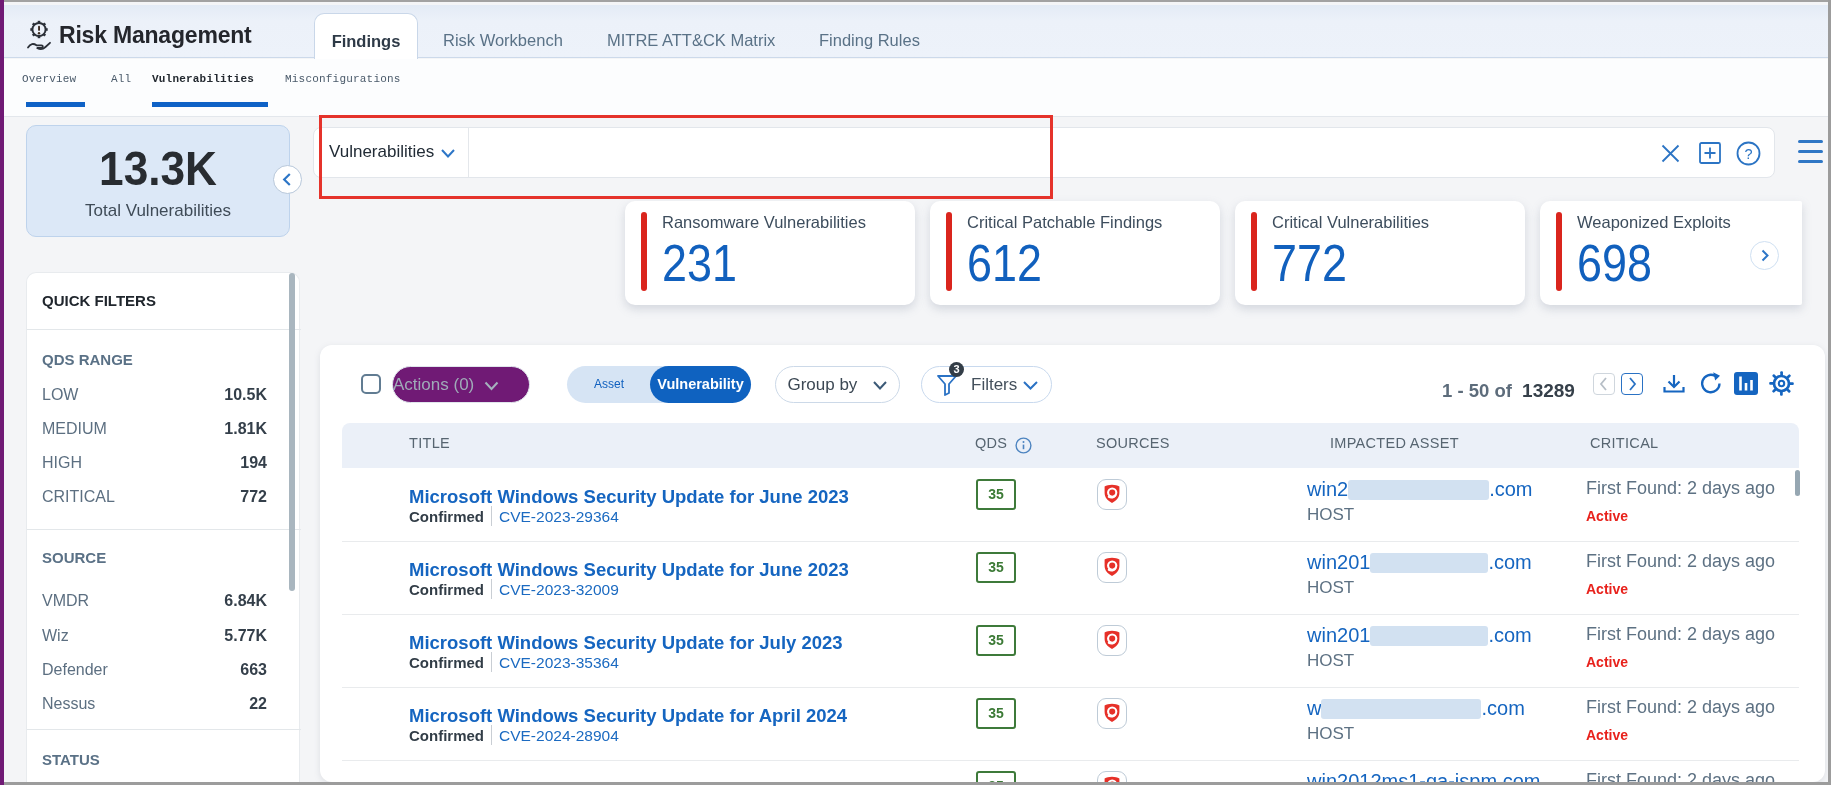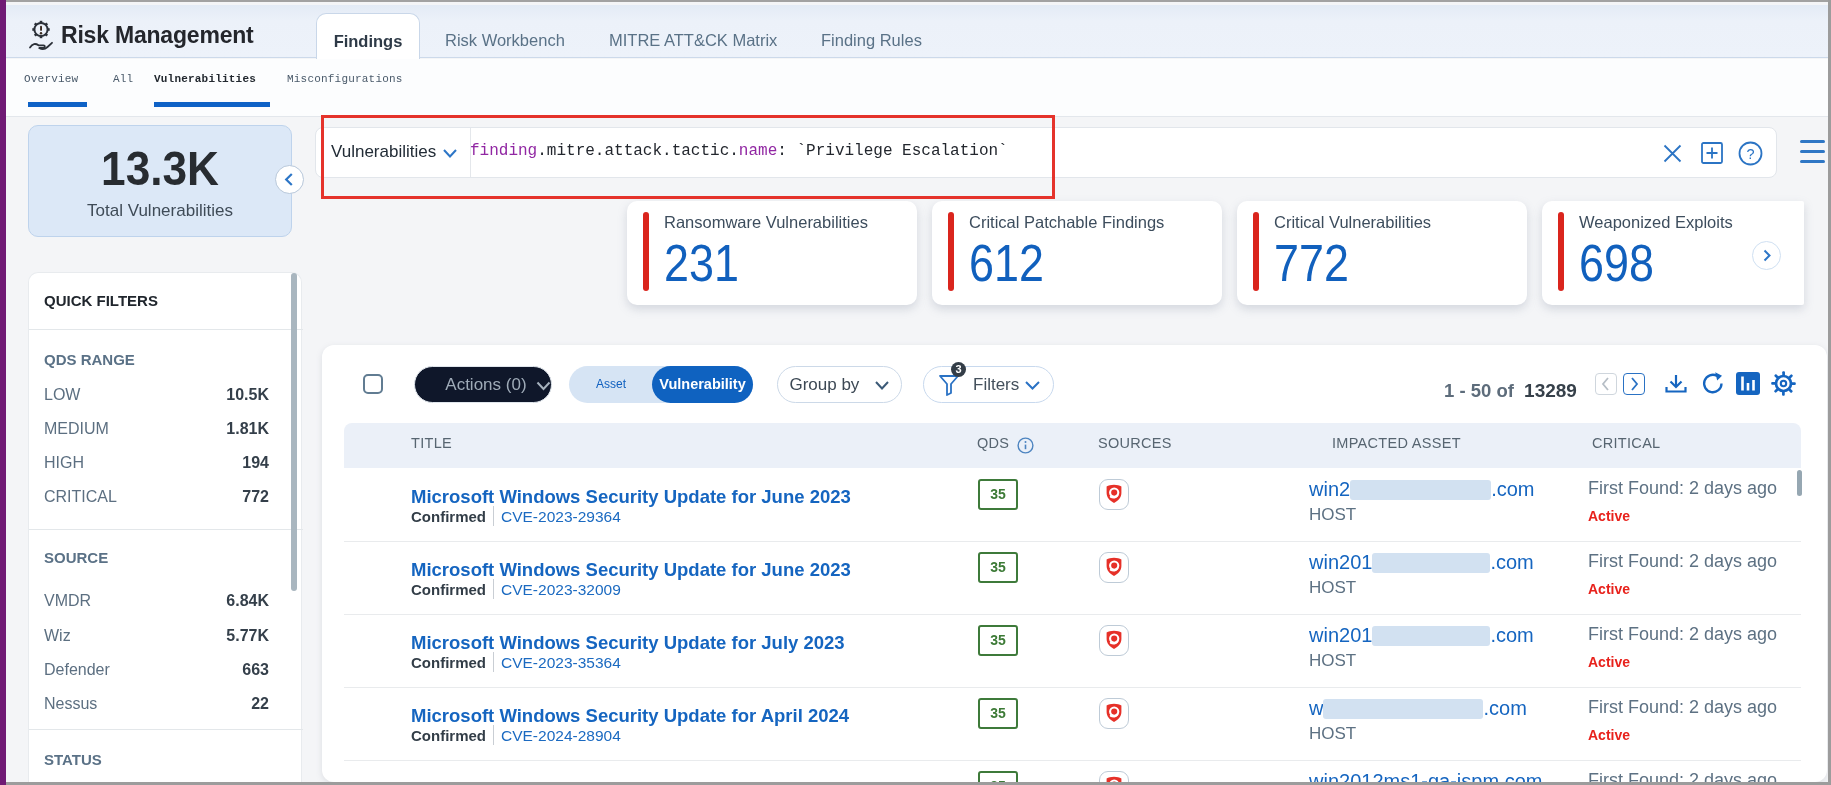--- a/index.html
+++ b/index.html
@@ -1,19 +1,19 @@
 <!DOCTYPE html>
 <html><head>
 <meta charset="utf-8">
 <style>
 * { margin:0; padding:0; box-sizing:border-box; }
 html,body { width:1831px; height:785px; overflow:hidden; }
 body { font-family:"Liberation Sans", sans-serif; background:#fff; }
 #page { position:absolute; top:0; left:0; width:1831px; height:785px; overflow:hidden;
-  border-left:6px solid #701a75; border-right:3px solid #9c9c9c; background:#f4f5f7; }
+  border-left:4px solid #701a75; border-right:3px solid #9c9c9c; background:#f4f5f7; }
 #topedge { position:absolute; left:0; top:0; width:1831px; height:2px; background:#a2a2a2; z-index:60; }
 #botedge { position:absolute; left:0; top:782px; width:1831px; height:3px; background:#9c9c9c; z-index:60; }
 .abs { position:absolute; }
 
 #header { position:absolute; left:0; top:5px; width:1828px; height:53px;
   background:linear-gradient(#e3ebf6 0%, #ecf1f9 30%, #edf2fa 100%); border-bottom:1px solid #ccd9ea; }
 #title { position:absolute; left:55px; top:17px; font-size:23px; font-weight:bold; color:#24262c; letter-spacing:-0.2px; }
 #tab-findings { position:absolute; left:310px; top:13px; width:104px; height:46px; background:#fff;
   border:1px solid #c9d7e9; border-bottom:none; border-radius:10px 10px 0 0; z-index:5;
   text-align:center; line-height:55px; font-size:16.5px; font-weight:bold; color:#2e3a47; }
@@ -50,22 +50,22 @@
   box-shadow:0 4px 10px rgba(125,138,158,0.28); }
 .kpi .bar { position:absolute; left:15.5px; top:11px; width:6.5px; height:79px; border-radius:3.5px; background:#da251d; }
 .kpi .t { position:absolute; left:37px; top:12px; font-size:16.5px; color:#3d4d5d; white-space:nowrap; }
 .kpi .n { position:absolute; left:37px; top:37px; font-size:51px; color:#1160bd; line-height:1; transform:scaleX(0.88); transform-origin:left; }
 #cardchev { position:absolute; left:1746px; top:241px; width:29px; height:29px; border-radius:50%;
   background:#fff; border:1px solid #cfe0f2; z-index:6; }
 
 #tcard { position:absolute; left:316px; top:345px; width:1505px; height:437px; background:#fff; border-radius:12px;
   box-shadow:0 2px 6px rgba(120,130,145,0.18); }
 .pill { position:absolute; top:366px; height:37px; border-radius:19px; font-size:17px; }
-#actions { left:408px; width:138px; background:#0f172a; border:1px solid #e0e6ec; color:#9fabb8;
-  text-align:right; line-height:35px; }
+#actions { left:388px; width:138px; background:#701a75; border:1px solid #e0e6ec; color:#9fabb8;
+  text-align:left; line-height:35px; }
 #segm { left:563px; width:184px; background:#d6e4f4; }
 #segm .a { position:absolute; left:0; top:0; width:84px; height:37px; text-align:center; line-height:37px; color:#1060bf; font-size:12px; }
 #segm .v { position:absolute; left:83px; top:0; width:101px; height:37px; background:#0f62c0; border-radius:19px;
   text-align:center; line-height:37px; color:#fff; font-size:14.5px; font-weight:bold; }
 #groupby { left:771px; width:125px; background:#fff; border:1px solid #ccd9e8; color:#3c4854; }
 #filters { left:917px; width:131px; background:#fff; border:1px solid #c8d9ee; color:#44505c; }
 #checkbox { position:absolute; left:357px; top:374px; width:20px; height:20px; border:2px solid #617c92; border-radius:5px; background:#fff; }
 #pgtext { position:absolute; left:1438px; top:380px; font-size:18.5px; color:#5d6c7b;font-weight:bold; }
 #pgtext b { font-size:19px; color:#36404a; margin-left:5px; }
 .sqbtn { position:absolute; top:373px; width:22px; height:22px; border-radius:4px; background:#fff; }
@@ -169,21 +169,20 @@
     <div class="qsec" style="top:478px;">STATUS</div>
     <div id="sbthumb"></div>
   </div>
 
   <div id="search">
     <div class="vtext">Vulnerabilities</div>
     <svg class="abs" style="left:126px; top:20px;" width="16" height="11" viewBox="0 0 16 11">
         <path d="M2 2 L8 8.5 L14 2" fill="none" stroke="#2d76c7" stroke-width="2"></path>
       </svg>
     <div class="sep"></div>
-    <div id="query"><span class="p">finding</span>.mitre.attack.tactic.<span class="p">name</span>: `Privilege Escalation`</div>
     <svg class="abs" style="left:1346px; top:15px;" width="21" height="21" viewBox="0 0 21 21">
         <path d="M2.5 2.5 L18.5 18.5 M18.5 2.5 L2.5 18.5" stroke="#2b74c4" stroke-width="1.8" fill="none"></path>
       </svg>
     <svg class="abs" style="left:1385px; top:14px;" width="22" height="22" viewBox="0 0 22 22">
         <rect x="1" y="1" width="20" height="20" rx="1.5" fill="none" stroke="#2b74c4" stroke-width="1.8"></rect>
         <path d="M11 5.5 L11 16.5 M5.5 11 L16.5 11" stroke="#2b74c4" stroke-width="1.8"></path>
       </svg>
     <svg class="abs" style="left:1422px; top:13px;" width="25" height="25" viewBox="0 0 25 25">
         <circle cx="12.5" cy="12.5" r="11" fill="none" stroke="#2b74c4" stroke-width="1.8"></circle>
         <text x="12.5" y="17.5" font-size="14.5" text-anchor="middle" fill="#2b74c4" font-family="Liberation Sans">?</text>

